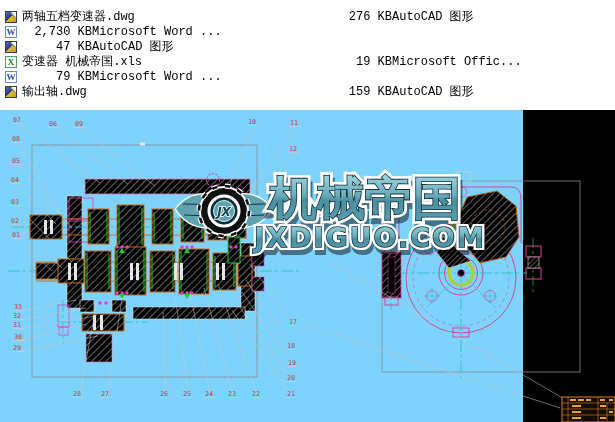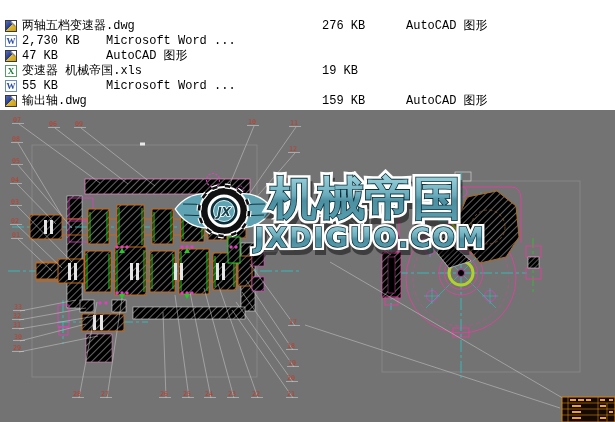--- a/index.html
+++ b/index.html
@@ -1,38 +1,38 @@
 <!DOCTYPE html>
 <html><head>
 <meta charset="utf-8">
 <style>
   html,body{margin:0;padding:0;background:#444;}
   .page{width:615px;height:422px;overflow:hidden;position:relative;background:#000;font-family:"Liberation Sans",sans-serif;}
 
   
-  .filelist{width:615px;height:110px;background:#ffffff;box-sizing:border-box;padding-top:18px;
+  .filelist{width:615px;height:110px;background:#ffffff;box-sizing:border-box;padding-top:9px;
             font-family:"Liberation Mono",monospace;font-size:12px;color:#000;}
   .frow{display:flex;align-items:center;height:15px;padding-left:5px;white-space:nowrap;}
   .ficon{width:12px;height:12px;margin-right:5px;flex:none;position:relative;box-sizing:border-box;
          display:flex;align-items:center;justify-content:center;}
   .icon-dwg{background:linear-gradient(135deg,#5570bf 0%,#24398a 46%,#e0bc30 46%,#c79e20 100%);
             border:1px solid #3a3a3a;}
   .icon-dwg::after{content:"";position:absolute;top:0;right:0;border-style:solid;
             border-width:0 5px 5px 0;border-color:#fff #fff transparent transparent;
             filter:drop-shadow(-1px 1px 0 #888);}
   .icon-doc{background:#fdfdff;border:1px solid #6b8cc4;color:#2a50a0;
             font:bold 9px "Liberation Serif",serif;}
   .icon-xls{background:#fdfffd;border:1px solid #5a9a6a;color:#1a7a3a;
             font:bold 9px "Liberation Serif",serif;}
   .fname{width:300px;overflow:hidden;}
-  .fsize{width:70px;}
-  .ftype{margin-left:14px;text-align:right;}
+  .fsize{width:70px;text-align:right;}
+  .ftype{text-align:right;}
 
   
-  .cadwrap{width:615px;height:312px;background:#737373;position:relative;}
+  .cadwrap{width:523px;height:312px;background:#7dd3fc;position:relative;}
   svg text{user-select:none;}
   .fr{fill:none;stroke:#8a8a8a;stroke-width:0.8;}
   .cl{stroke:#2fc1c1;stroke-width:0.9;stroke-dasharray:12 3 3 3;fill:none;}
   .cls{stroke:#2fc1c1;stroke-width:0.6;fill:none;}
   .gb{fill:url(#hw);stroke:#c86a14;stroke-width:1;}
   .ge{stroke:#22cc22;stroke-width:1;fill:none;}
   .rl{fill:#e6e6e6;}
   .mg{stroke:#e040c0;fill:none;stroke-width:0.8;}
   .hz{stroke:#d8459a;fill:none;stroke-width:1;}
   .ld{stroke:#c8c8c8;stroke-width:0.55;fill:none;}
@@ -57,24 +57,25 @@
       </div>
       <div class="frow">
         <span class="ficon icon-dwg"></span>
         <span class="fsize">47 KB</span>
         <span class="ftype">AutoCAD 图形</span>
       </div>
       <div class="frow">
         <span class="ficon icon-xls">X</span>
         <span class="fname">变速器 机械帝国.xls</span>
         <span class="fsize">19 KB</span>
+        <span class="ftype">Microsoft Offic...</span>
       </div>
       <div class="frow">
         <span class="ficon icon-doc">W</span>
-        <span class="fsize">55 KB</span>
+        <span class="fsize">79 KB</span>
         <span class="ftype">Microsoft Word ...</span>
       </div>
       <div class="frow">
         <span class="ficon icon-dwg"></span>
         <span class="fname">输出轴.dwg</span>
         <span class="fsize">159 KB</span>
         <span class="ftype">AutoCAD 图形</span>
       </div>
     </div>
 

